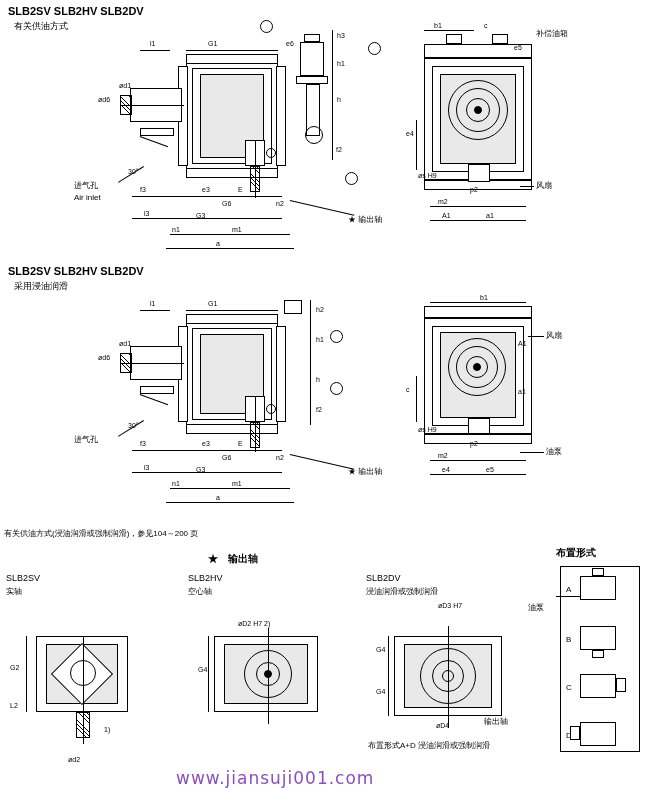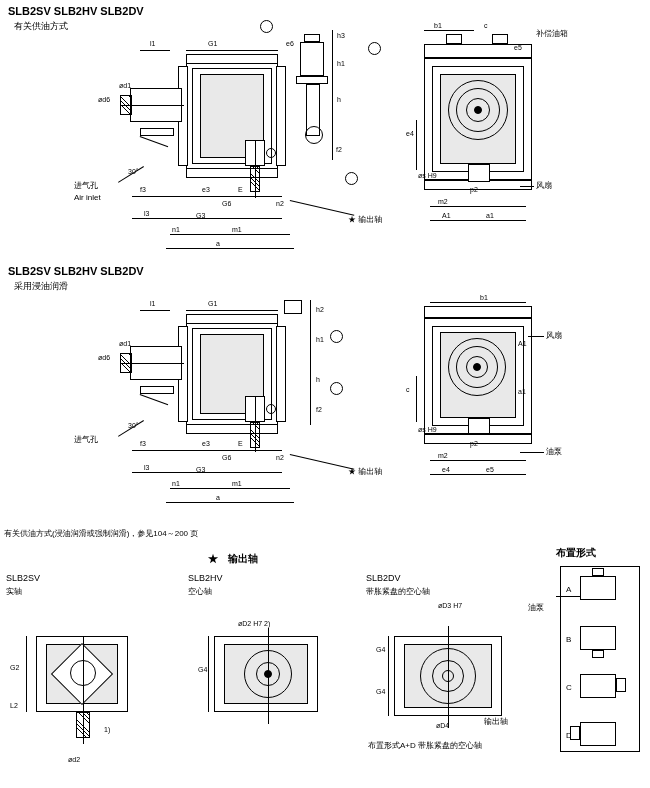--- a/index.html
+++ b/index.html
@@ -212,21 +212,21 @@
   <div class="abs t8" style="left:4px;top:530px;">有关供油方式(浸油润滑或强制润滑)，参见104～200 页</div>
 
   <div class="abs tb10" style="left:208px;top:554px;">★　输出轴</div>
   <div class="abs tb10" style="left:556px;top:548px;">布置形式</div>
 
   <div class="abs t" style="left:6px;top:574px;">SLB2SV</div>
   <div class="abs t8" style="left:6px;top:588px;">实轴</div>
   <div class="abs t" style="left:188px;top:574px;">SLB2HV</div>
   <div class="abs t8" style="left:188px;top:588px;">空心轴</div>
   <div class="abs t" style="left:366px;top:574px;">SLB2DV</div>
-  <div class="abs t8" style="left:366px;top:588px;">带胀紧盘的空心轴</div>
+  <div class="abs t8" style="left:366px;top:588px;">浸油润滑或强制润滑</div>
 
   <div class="boxf" style="left:36px;top:636px;width:92px;height:76px;"></div>
   <div class="boxf grey" style="left:46px;top:644px;width:72px;height:60px;"></div>
   <div class="boxf" style="left:60px;top:652px;width:44px;height:44px;transform:rotate(45deg);transform-origin:center;"></div>
   <div class="circ" style="left:70px;top:660px;width:26px;height:26px;"></div>
   <div class="boxf hatch" style="left:76px;top:712px;width:14px;height:26px;"></div>
   <div class="ln vl" style="left:83px;top:636px;height:108px;"></div>
   <div class="abs t7" style="left:10px;top:664px;">G2</div>
   <div class="abs t7" style="left:10px;top:702px;">L2</div>
   <div class="ln vl" style="left:26px;top:636px;height:76px;"></div>
@@ -248,32 +248,33 @@
   <div class="circ" style="left:420px;top:648px;width:56px;height:56px;"></div>
   <div class="circ" style="left:432px;top:660px;width:32px;height:32px;"></div>
   <div class="circ" style="left:442px;top:670px;width:12px;height:12px;"></div>
   <div class="ln vl" style="left:448px;top:626px;height:102px;"></div>
   <div class="abs t7" style="left:376px;top:646px;">G4</div>
   <div class="abs t7" style="left:376px;top:688px;">G4</div>
   <div class="ln vl" style="left:388px;top:636px;height:80px;"></div>
   <div class="abs t7" style="left:438px;top:602px;">øD3 H7</div>
   <div class="abs t7" style="left:436px;top:722px;">øD4</div>
   <div class="abs t8" style="left:484px;top:718px;">输出轴</div>
-  <div class="abs t8" style="left:368px;top:742px;">布置形式A+D 带胀紧盘的空心轴</div>
+  <div class="abs t8" style="left:368px;top:742px;">布置形式A+D 浸油润滑或强制润滑</div>
 
   <div class="boxf" style="left:560px;top:566px;width:80px;height:186px;"></div>
   <div class="abs t8" style="left:566px;top:586px;">A</div>
   <div class="boxf" style="left:580px;top:576px;width:36px;height:24px;"></div>
   <div class="boxf" style="left:592px;top:568px;width:12px;height:8px;"></div>
   <div class="abs t8" style="left:566px;top:636px;">B</div>
   <div class="boxf" style="left:580px;top:626px;width:36px;height:24px;"></div>
   <div class="boxf" style="left:592px;top:650px;width:12px;height:8px;"></div>
   <div class="abs t8" style="left:566px;top:684px;">C</div>
   <div class="boxf" style="left:580px;top:674px;width:36px;height:24px;"></div>
   <div class="boxf" style="left:616px;top:678px;width:10px;height:14px;"></div>
   <div class="abs t8" style="left:566px;top:732px;">D</div>
   <div class="boxf" style="left:580px;top:722px;width:36px;height:24px;"></div>
   <div class="boxf" style="left:570px;top:726px;width:10px;height:14px;"></div>
   <div class="abs t8" style="left:528px;top:604px;">油泵</div>
   <div class="ln hl" style="left:556px;top:596px;width:24px;"></div>
 
+  <div class="wm" style="left:176px;top:768px;">www.jiansuji001.com</div>
 
 </div>
 
 </body></html>

